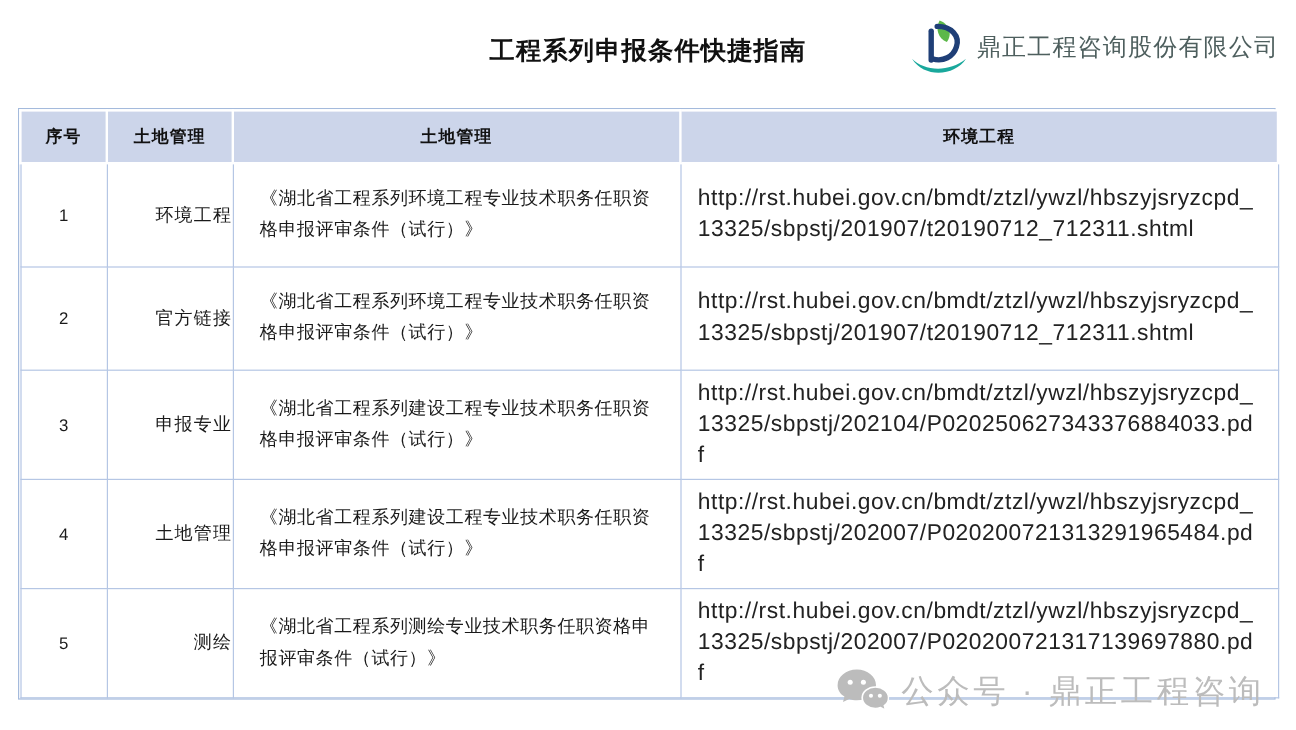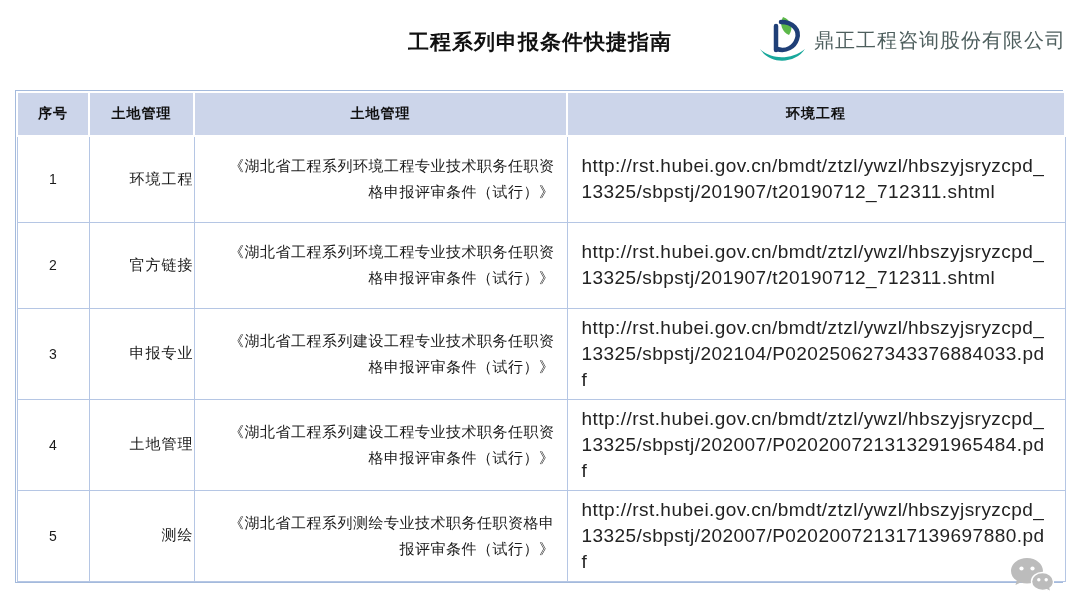--- a/index.html
+++ b/index.html
@@ -78,21 +78,21 @@
   td {
     border: 1px solid #b5c6e4;
     height: 86px;
     vertical-align: middle;
     font-size: 15px;
     background: #ffffff;
   }
   td.cell-no { text-align: center; font-size: 14px; }
   td.cell-major { text-align: right; letter-spacing: 1px; }
   td.cell-doc {
-    text-align: right;
+    text-align: left;
     padding: 6px 12px 6px 22px;
     line-height: 26px;
     letter-spacing: 0.5px;
   }
   td.cell-link {
     text-align: left;
     padding: 6px 18px 6px 14px;
     line-height: 26px;
     font-size: 19px;
     letter-spacing: 0.45px;
@@ -190,15 +190,16 @@
 
   <div class="watermark">
     <svg class="wechat-icon" viewBox="0 0 44 40" xmlns="http://www.w3.org/2000/svg">
       <path d="M17 2 C8 2 1 8 1 15 C1 19 3.2 22.3 6.7 24.5 L5.5 29 L10.6 26.5 C12.6 27.2 14.7 27.6 17 27.6 C26 27.6 33 21.8 33 15 C33 8 26 2 17 2 Z" fill="#bcbcbc"></path>
       <circle cx="11.5" cy="12.5" r="2.1" fill="#ffffff"></circle>
       <circle cx="22.5" cy="12.5" r="2.1" fill="#ffffff"></circle>
       <path d="M32.5 16.5 C26.5 16.5 21.5 20.5 21.5 25.5 C21.5 30.5 26.5 34.5 32.5 34.5 C34 34.5 35.5 34.2 36.8 33.7 L41 35.8 L40 32.1 C42.4 30.5 43.5 28.1 43.5 25.5 C43.5 20.5 38.5 16.5 32.5 16.5 Z" fill="#bcbcbc" stroke="#ffffff" stroke-width="1.4"></path>
       <circle cx="28.8" cy="23.8" r="1.7" fill="#ffffff"></circle>
       <circle cx="36.2" cy="23.8" r="1.7" fill="#ffffff"></circle>
     </svg>
+    <span class="watermark-text">公众号 · 鼎正工程咨询</span>
   </div>
 
 </div>
 
 </body></html>

